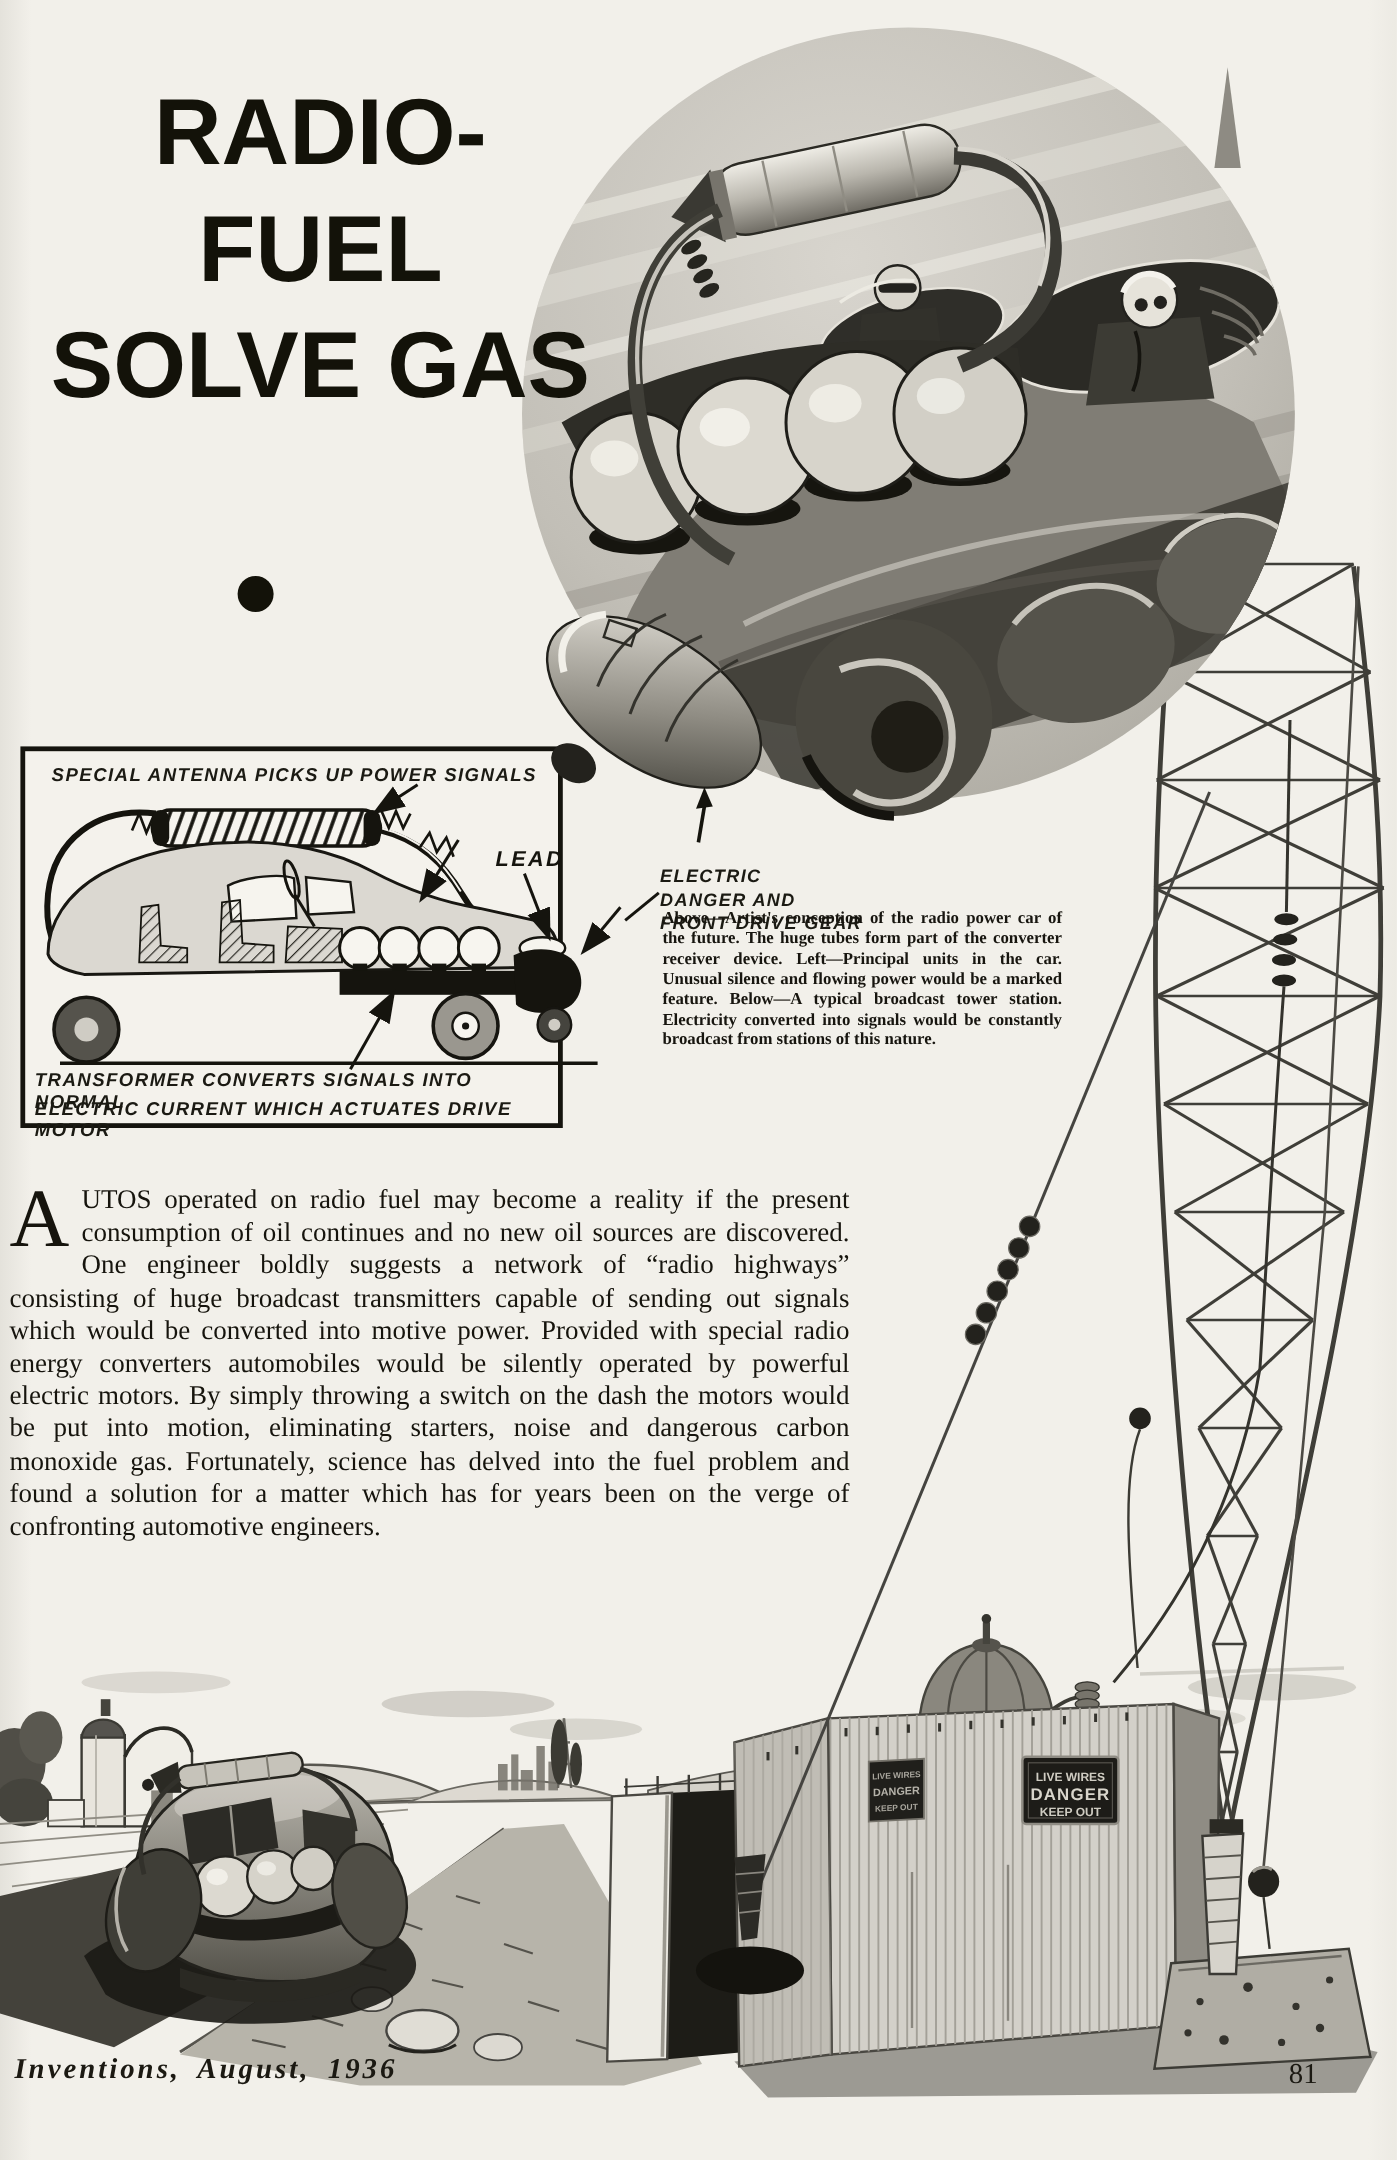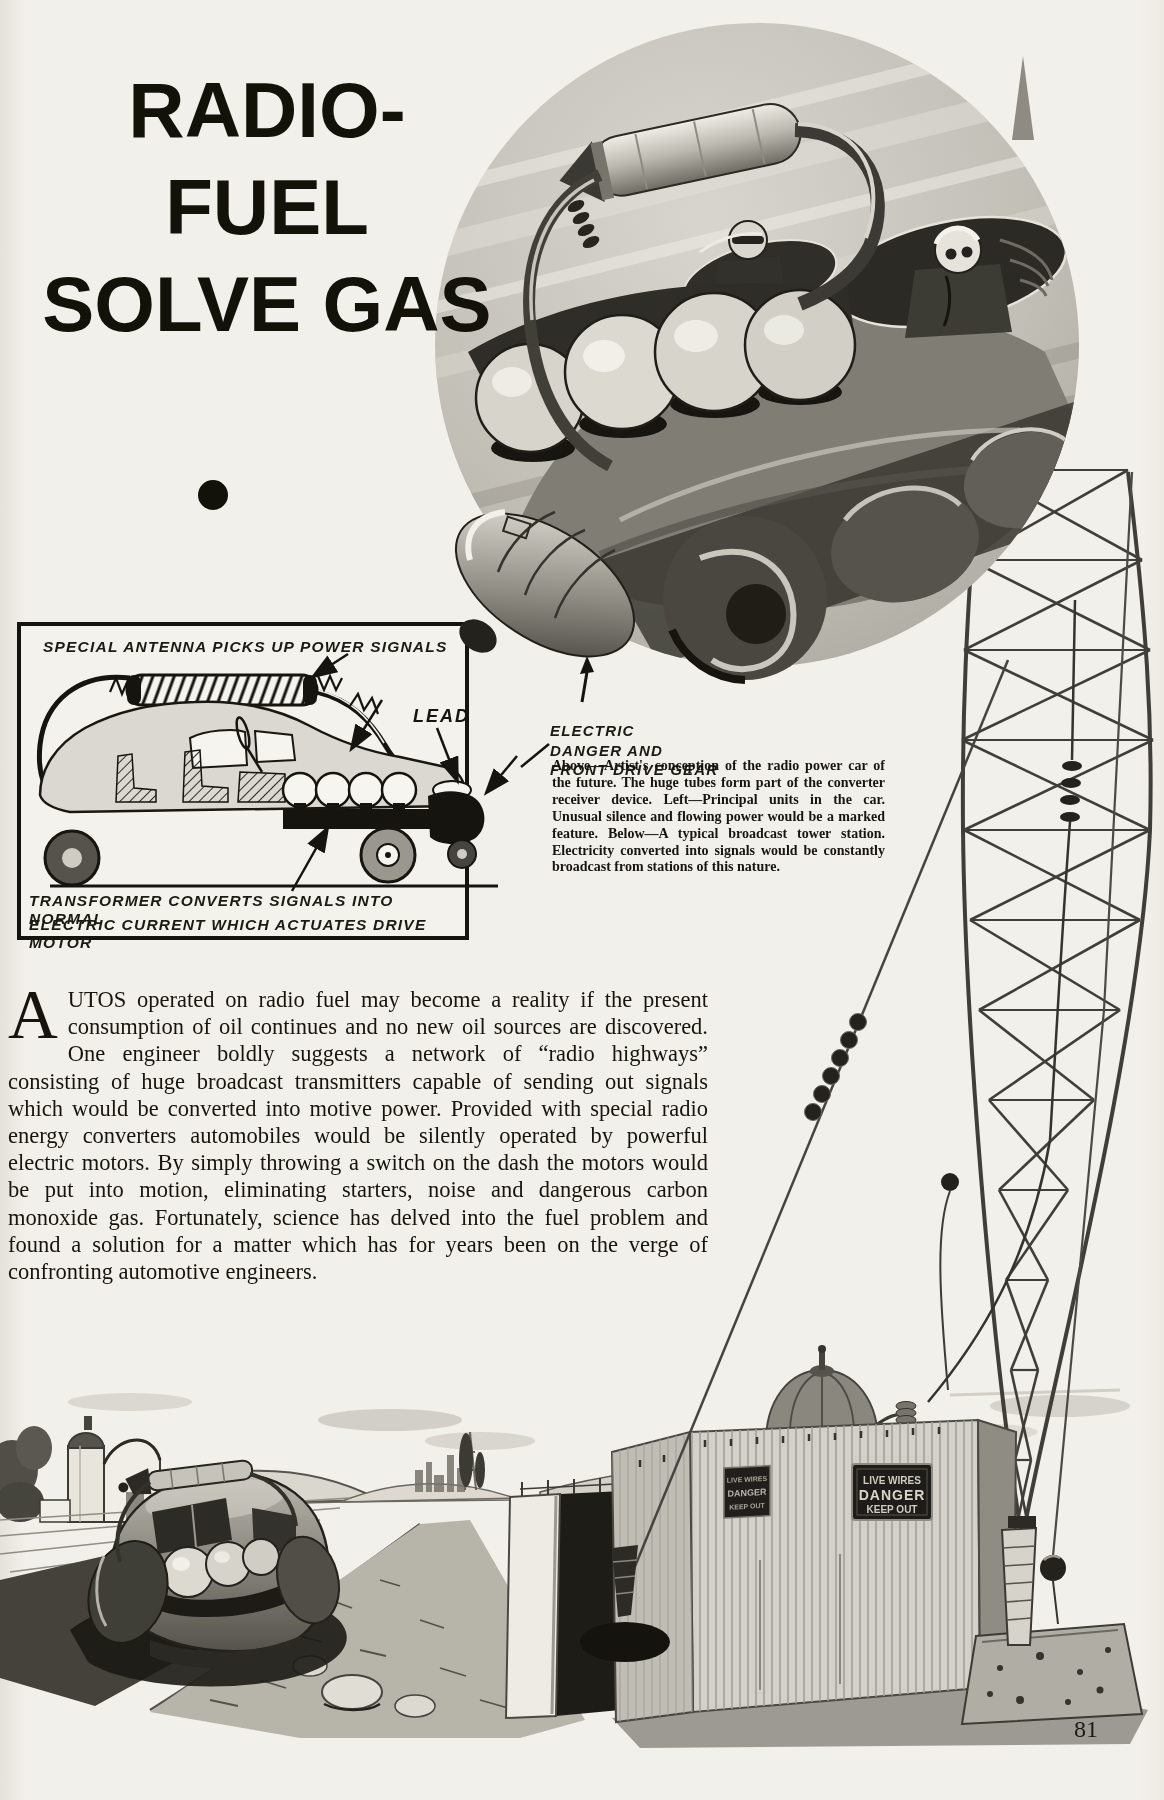--- a/index.html
+++ b/index.html
@@ -559,15 +559,16 @@
     <div>ELECTRIC</div>
     <div>DANGER AND</div>
     <div>FRONT DRIVE GEAR</div>
   </div>
   <div class="abs caption-par" style="z-index:5;">Above—Artist's conception of the radio power car of the future. The huge tubes form part of the converter receiver device. Left—Principal units in the car. Unusual silence and flowing power would be a marked feature. Below—A typical broadcast tower station. Electricity converted into signals would be constantly broadcast from stations of this nature.</div>
 
   <div class="abs article" style="z-index:5;">
     <span class="dropcap">A</span><span>UTOS operated on radio fuel may become a reality if the present consumption of oil continues and no new oil sources are discovered.  One engineer boldly suggests a network of “radio highways” consisting of huge broadcast transmitters capable of sending out signals which would be converted into motive power.  Provided with special radio energy converters automobiles would be silently operated by powerful electric motors.  By simply throwing a switch on the dash the motors would be put into motion, eliminating starters, noise and dangerous carbon monoxide gas.  Fortunately, science has delved into the fuel problem and found a solution for a matter which has for years been on the verge of confronting automotive engineers.</span>
   </div>
 
+  <div class="abs footer-credit" style="z-index:5;">Inventions, August, 1936</div>
   <div class="abs footer-page" style="z-index:5;">81</div>
 
 </div>
 
 </body></html>

